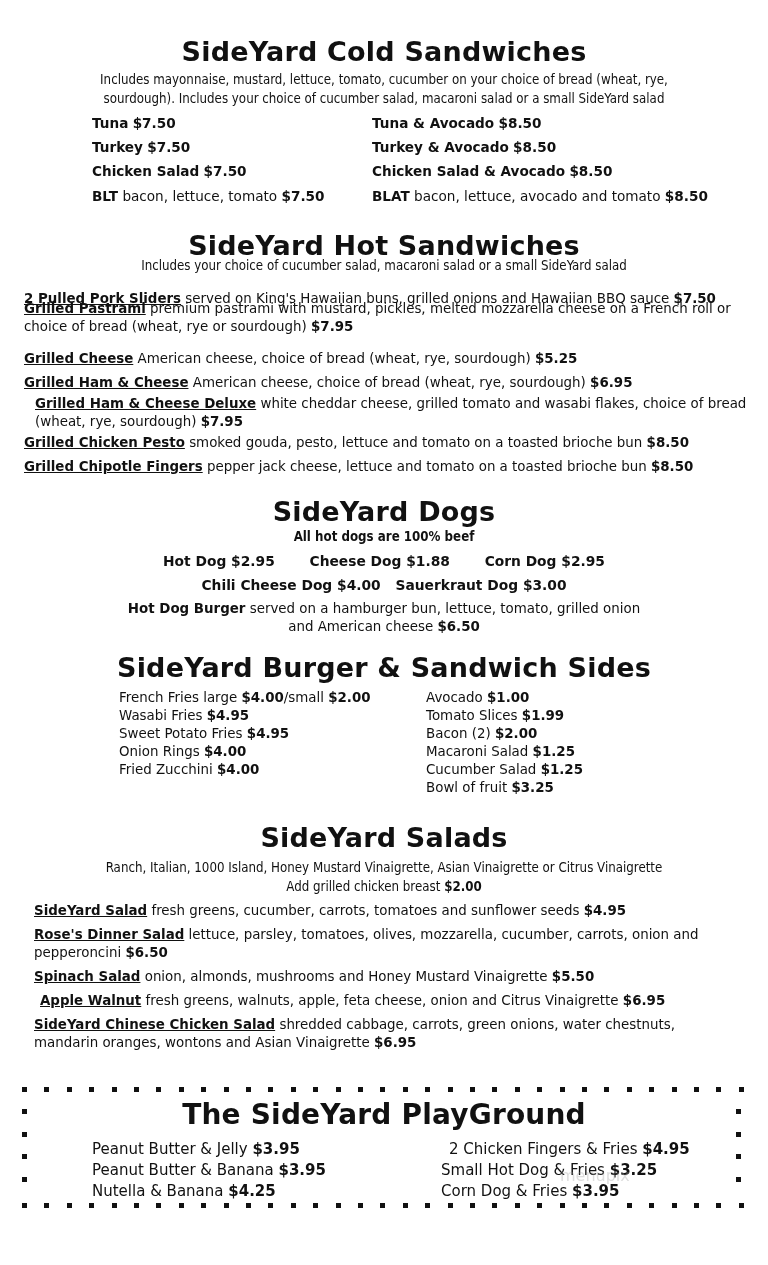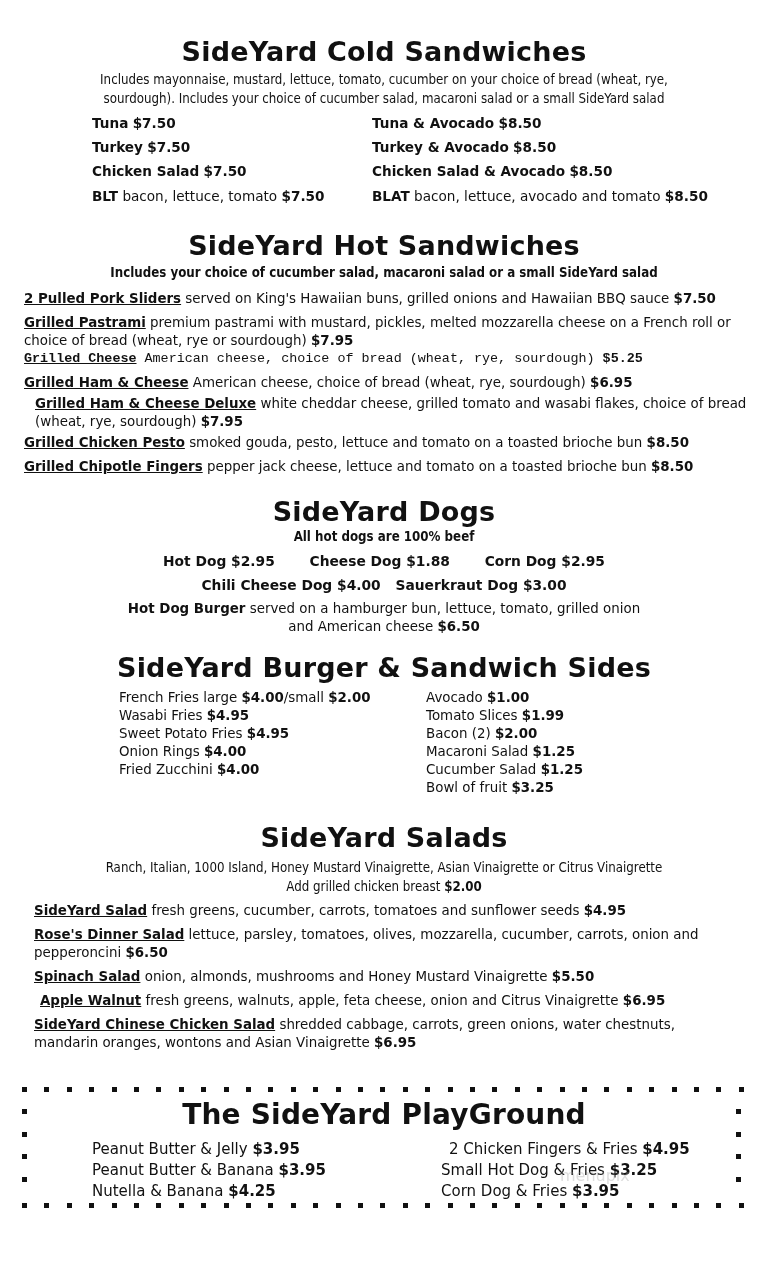--- a/index.html
+++ b/index.html
@@ -26,25 +26,25 @@
 <div class="abs line cold" style="left:92px; top:138px;"><span class="b">Turkey</span> <span class="b">$7.50</span></div>
 <div class="abs line cold" style="left:92px; top:162px;"><span class="b">Chicken Salad</span> <span class="b">$7.50</span></div>
 <div class="abs line cold" style="left:92px; top:187px;"><span class="b">BLT</span> <span>bacon, lettuce, tomato</span> <span class="b">$7.50</span></div>
 
 <div class="abs line cold" style="left:372px; top:114px;"><span class="b">Tuna &amp; Avocado</span> <span class="b">$8.50</span></div>
 <div class="abs line cold" style="left:372px; top:138px;"><span class="b">Turkey &amp; Avocado</span> <span class="b">$8.50</span></div>
 <div class="abs line cold" style="left:372px; top:162px;"><span class="b">Chicken Salad &amp; Avocado</span> <span class="b">$8.50</span></div>
 <div class="abs line cold" style="left:372px; top:187px;"><span class="b">BLAT</span> <span>bacon, lettuce, avocado and tomato</span> <span class="b">$8.50</span></div>
 
 <div class="abs title" style="top:230px;">SideYard Hot Sandwiches</div>
-<div class="abs sub" style="top:263px;font-weight:bold;">Includes your choice of cucumber salad, macaroni salad or a small SideYard salad</div>
+<div class="abs sub" style="top:256px;">Includes your choice of cucumber salad, macaroni salad or a small SideYard salad</div>
 
 <div class="abs line" style="left:24px; top:290px;"><span class="u">2 Pulled Pork Sliders</span> <span>served on King's Hawaiian buns, grilled onions and Hawaiian BBQ sauce</span> <span class="b">$7.50</span></div>
-<div class="abs wrap" style="left:24px; top:314px;"><span class="u">Grilled Pastrami</span> <span>premium pastrami with mustard, pickles, melted mozzarella cheese on a French roll or choice of bread (wheat, rye or sourdough)</span> <span class="b">$7.95</span></div>
-<div class="abs line" style="left:24px; top:350px;font-family:Liberation Mono, monospace;"><span class="u">Grilled Cheese</span> <span>American cheese, choice of bread (wheat, rye, sourdough)</span> <span class="b">$5.25</span></div>
+<div class="abs wrap" style="left:24px; top:300px;"><span class="u">Grilled Pastrami</span> <span>premium pastrami with mustard, pickles, melted mozzarella cheese on a French roll or choice of bread (wheat, rye or sourdough)</span> <span class="b">$7.95</span></div>
+<div class="abs line" style="left:24px; top:350px;"><span class="u">Grilled Cheese</span> <span>American cheese, choice of bread (wheat, rye, sourdough)</span> <span class="b">$5.25</span></div>
 <div class="abs line" style="left:24px; top:374px;"><span class="u">Grilled Ham &amp; Cheese</span> <span>American cheese, choice of bread (wheat, rye, sourdough)</span> <span class="b">$6.95</span></div>
 <div class="abs wrap" style="left:24px; top:395px; width:724px;margin-left:11px;"><span class="u">Grilled Ham &amp; Cheese Deluxe</span> <span>white cheddar cheese, grilled tomato and wasabi flakes, choice of bread (wheat, rye, sourdough)</span> <span class="b">$7.95</span></div>
 <div class="abs line" style="left:24px; top:434px;"><span class="u">Grilled Chicken Pesto</span> <span>smoked gouda, pesto, lettuce and tomato on a toasted brioche bun</span> <span class="b">$8.50</span></div>
 <div class="abs line" style="left:24px; top:458px;"><span class="u">Grilled Chipotle Fingers</span> <span>pepper jack cheese, lettuce and tomato on a toasted brioche bun</span> <span class="b">$8.50</span></div>
 
 <div class="abs title" style="top:496px;">SideYard Dogs</div>
 <div class="abs sub b" style="top:527px; font-weight:bold;">All hot dogs are 100% beef</div>
 
 <div class="abs line" style="left:0; width:768px; text-align:center; top:552px; font-size:13.8px;">
   <span class="b"><span>Hot Dog</span> <span>$2.95</span></span>

